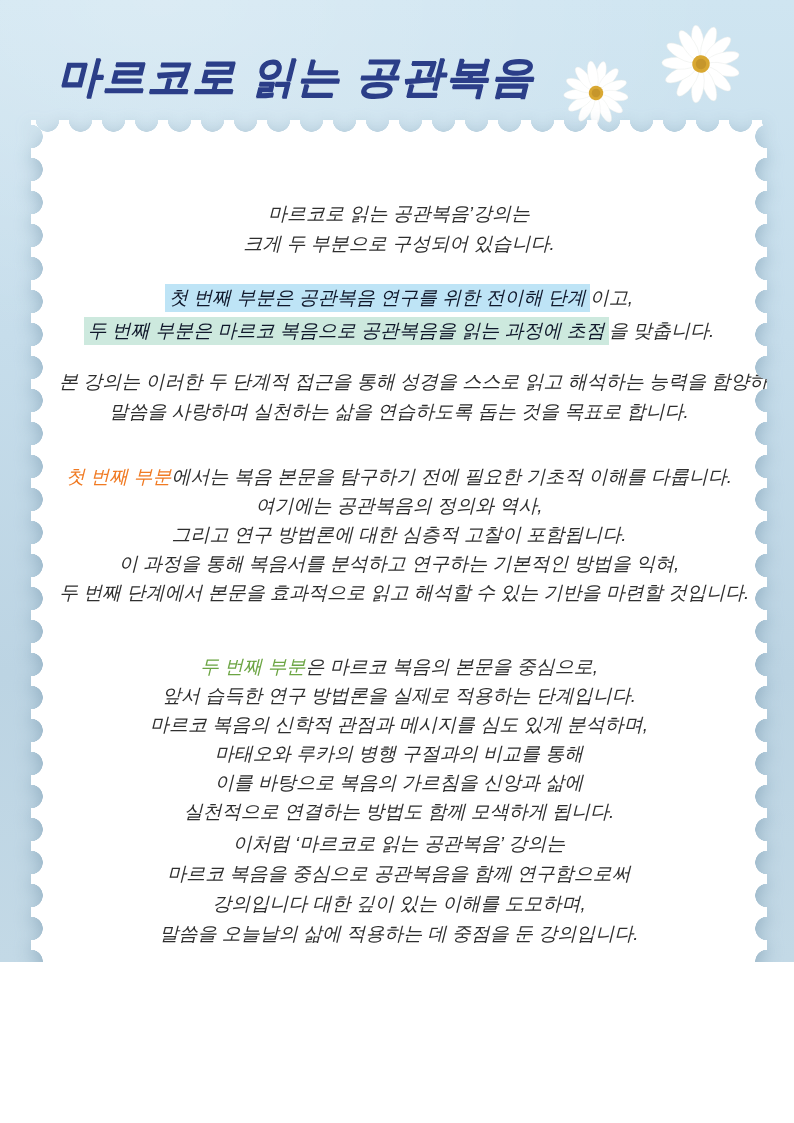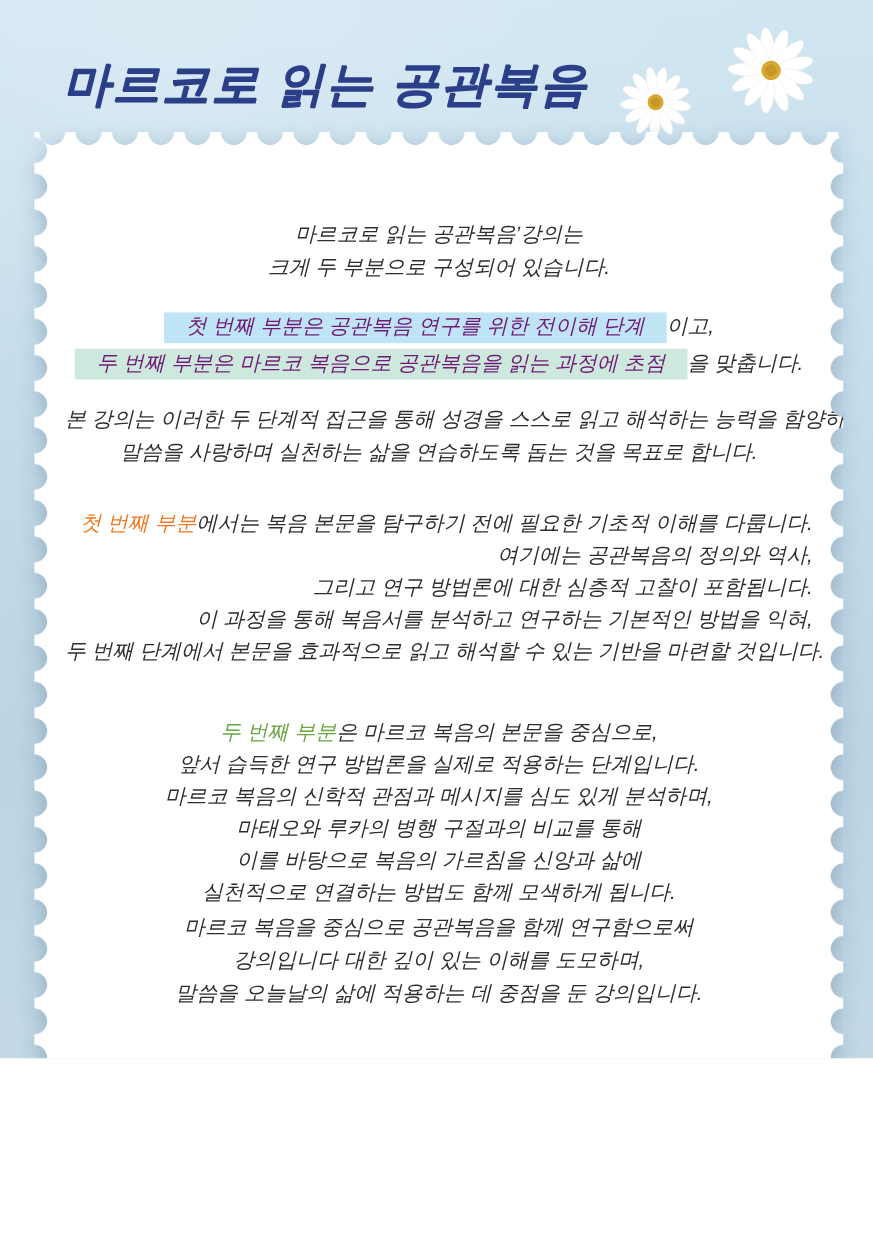--- a/index.html
+++ b/index.html
@@ -72,25 +72,25 @@
   .content {
     padding: 79px 28px 0;
     text-align: center;
     color: #2e2e2e;
     font-size: 19px;
   }
   .content .line { white-space: nowrap; }
   .p-intro   { line-height: 30px; margin-bottom: 22px; }
   .p-summary { line-height: 33px; margin-bottom: 20px; }
   .p-goal    { line-height: 30px; margin-bottom: 35px; }
-  .p-part1   { line-height: 29px; margin-bottom: 45px; text-align: right; }
+  .p-part1   { line-height: 29px; margin-bottom: 45px; }
   .p-part2   { line-height: 29px; margin-bottom: 3px; }
   .p-closing { line-height: 30px; }
 
-  mark { color: #701a75; padding: 3px 20px 4px; text-align: right; }
+  mark { color: #0f172a; padding: 3px 4px 4px; text-align: right; }
   .hl-blue  { background: #bee4f6; }
   .hl-green { background: #cde9de; }
   .lead-orange { color: #f07a23; }
   .lead-green  { color: #6ca544; }
 </style>
 </head>
 <body>
 
 <div class="page">
 
@@ -182,20 +182,21 @@
         <div class="p-part2">
           <div class="line"><span class="lead-green">두 번째 부분</span><span>은 마르코 복음의 본문을 중심으로,</span></div>
           <div class="line">앞서 습득한 연구 방법론을 실제로 적용하는 단계입니다.</div>
           <div class="line">마르코 복음의 신학적 관점과 메시지를 심도 있게 분석하며,</div>
           <div class="line">마태오와 루카의 병행 구절과의 비교를 통해</div>
           <div class="line">이를 바탕으로 복음의 가르침을 신앙과 삶에</div>
           <div class="line">실천적으로 연결하는 방법도 함께 모색하게 됩니다.</div>
         </div>
 
         <div class="p-closing">
+          <div class="line">이처럼 ‘마르코로 읽는 공관복음’ 강의는</div>
           <div class="line">마르코 복음을 중심으로 공관복음을 함께 연구함으로써</div>
           <div class="line">강의입니다 대한 깊이 있는 이해를 도모하며,</div>
           <div class="line">말씀을 오늘날의 삶에 적용하는 데 중점을 둔 강의입니다.</div>
         </div>
 
       </div>
     </div>
   </div>
 </div>
 

